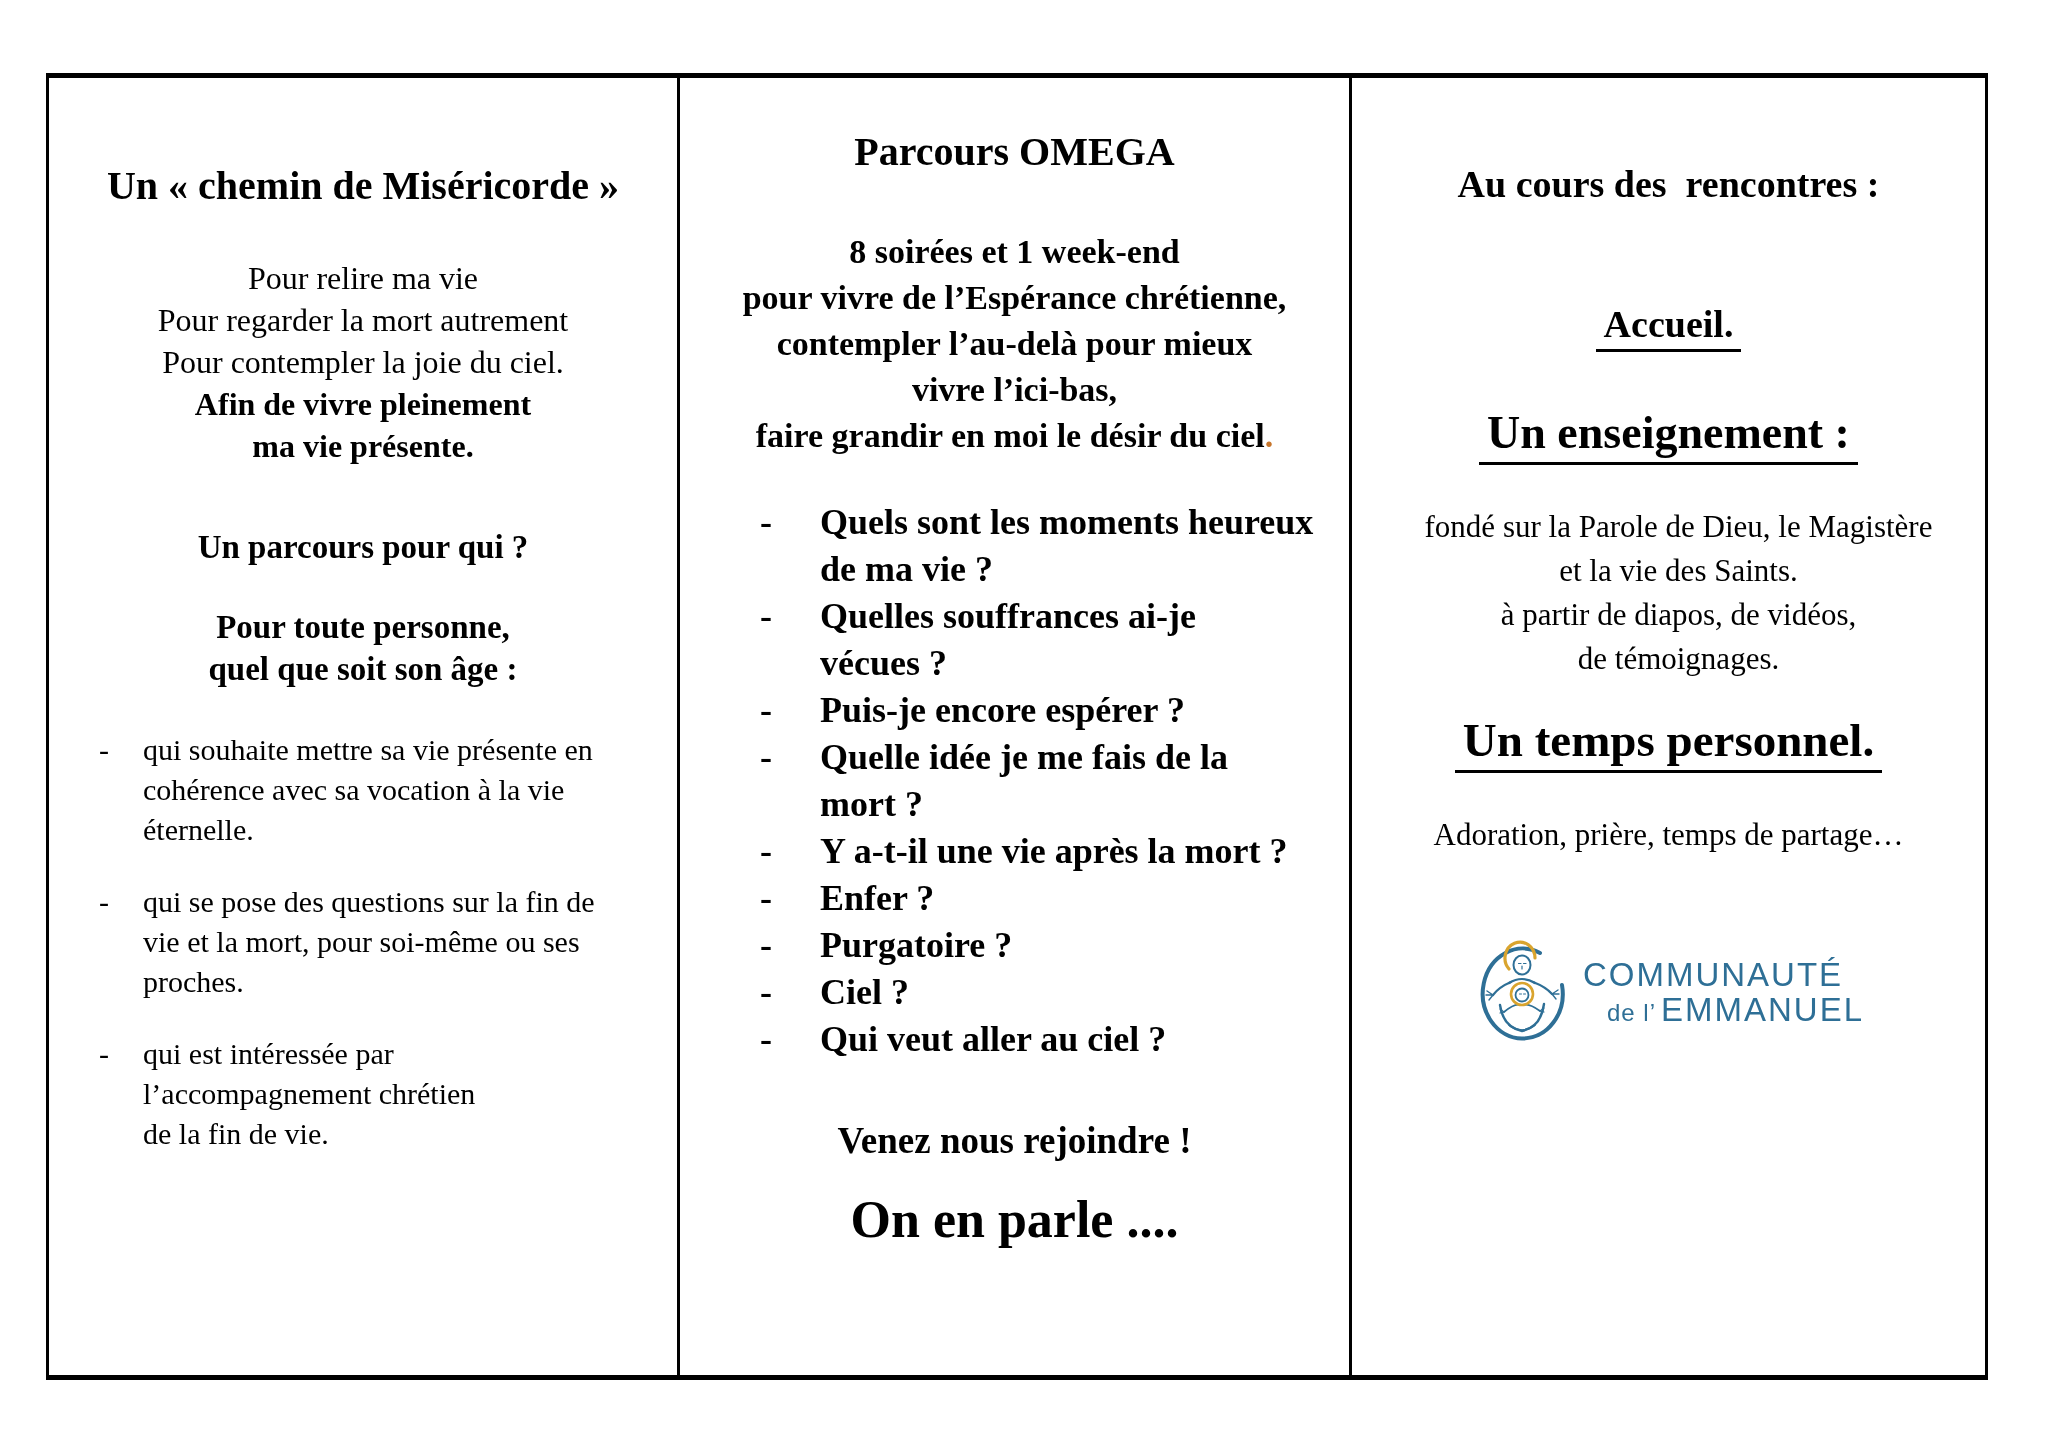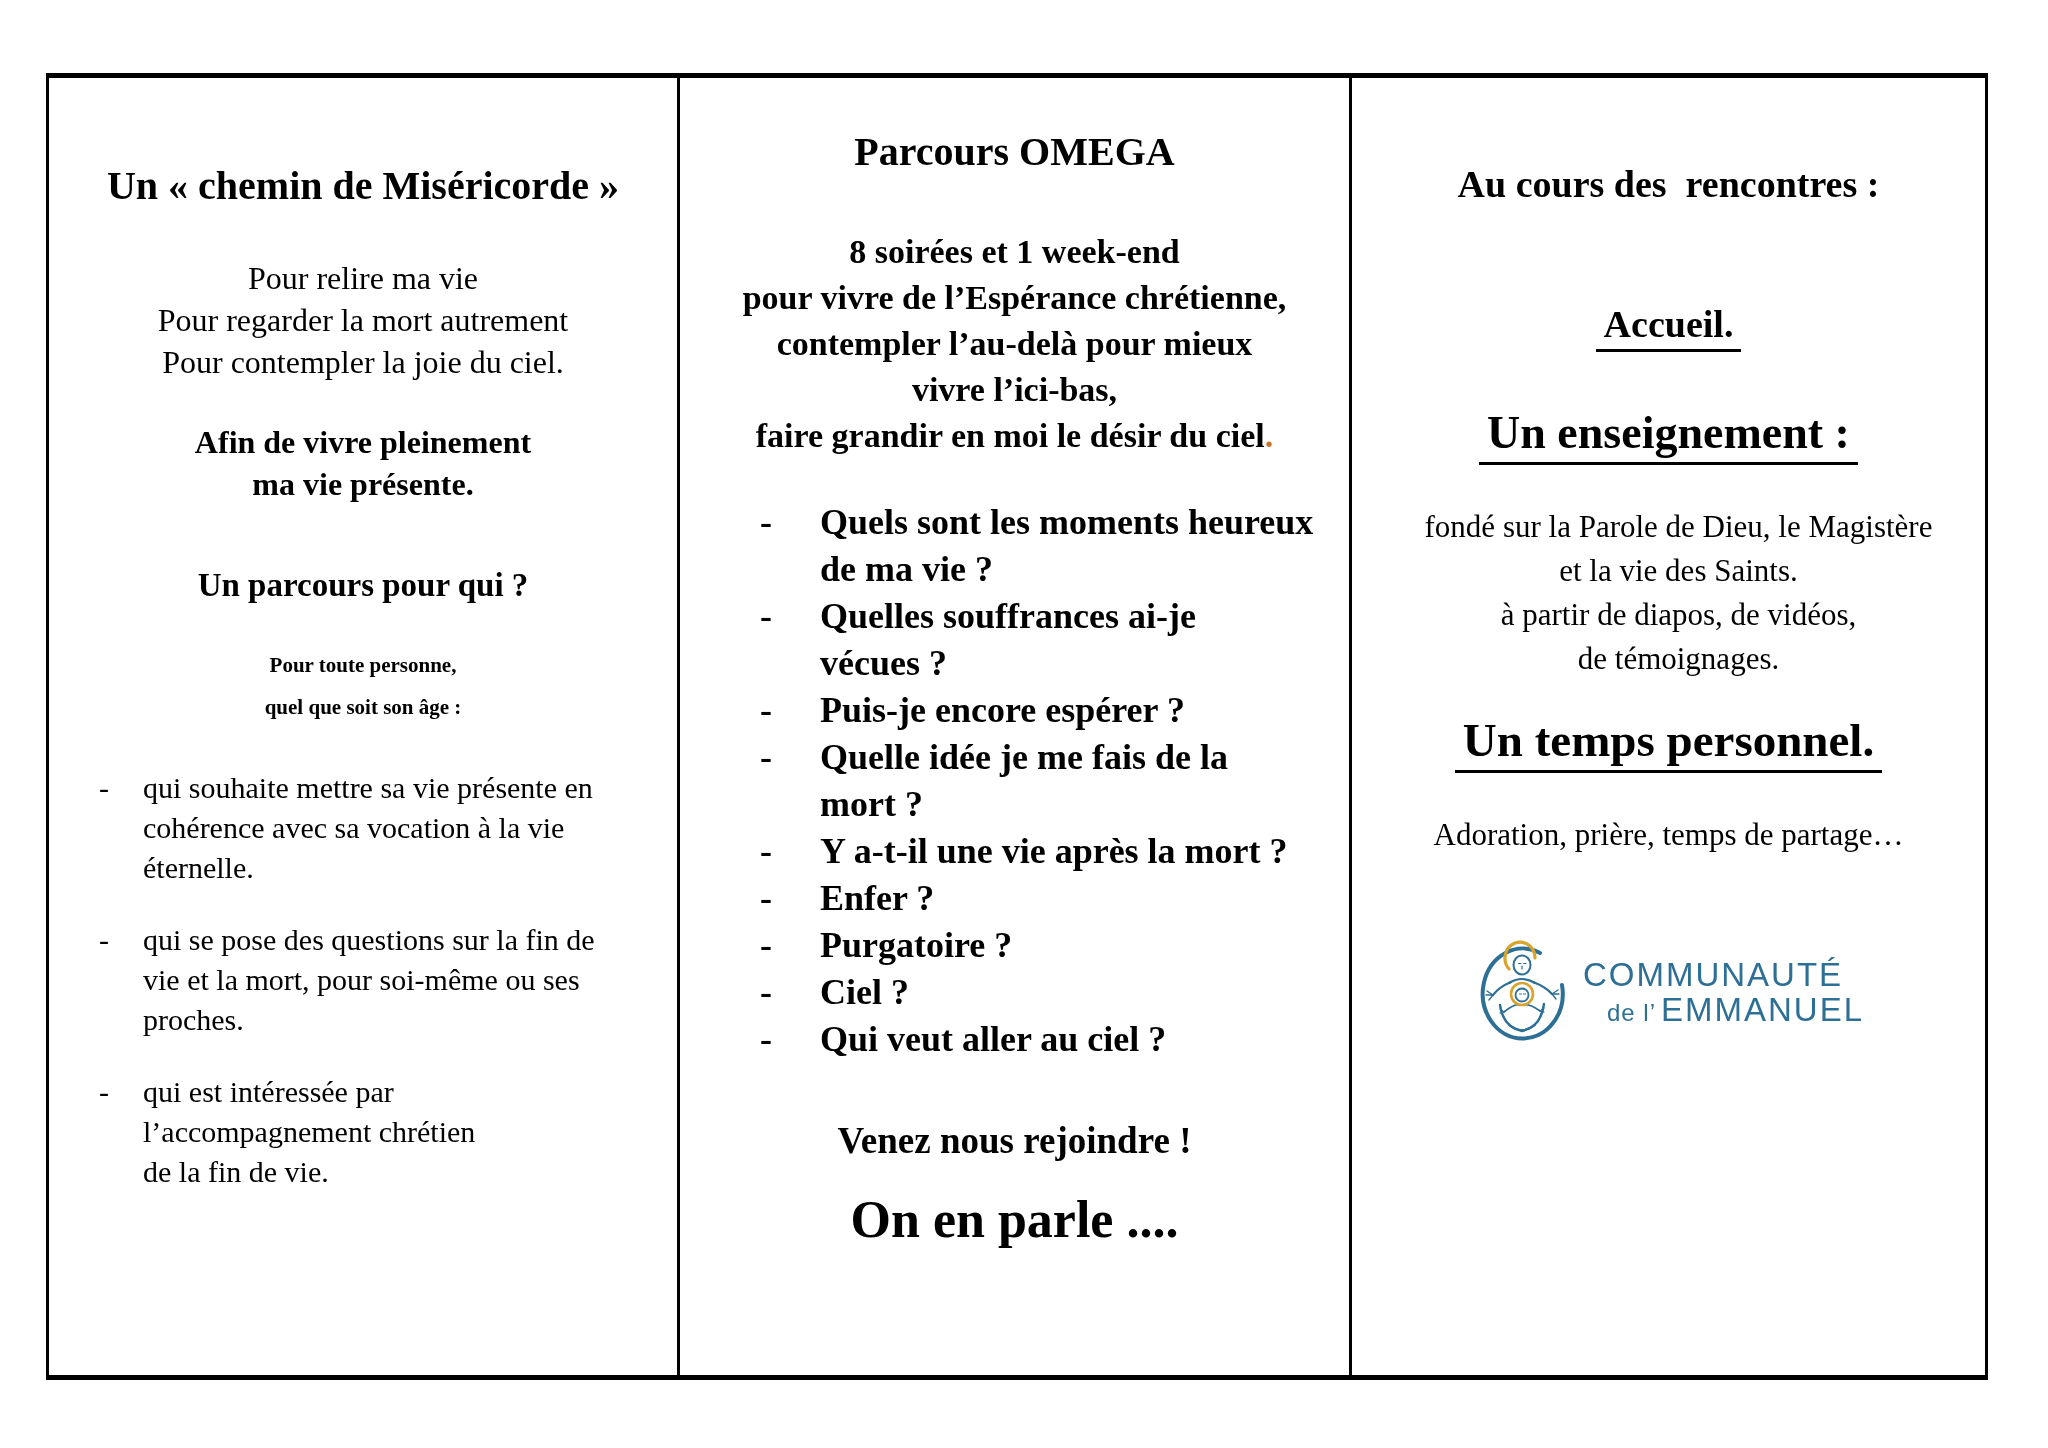--- a/index.html
+++ b/index.html
@@ -16,23 +16,23 @@
   }
   .col { height:100%; }
   .col-left   { width:628px; }
   .col-middle { width:672px; border-left:3px solid #000; }
   .col-right  { width:636px; border-left:3px solid #000; }
   .center { text-align:center; }
 
   
   .lp-title   { margin-top:84px; font-size:40px; font-weight:bold; }
   .lp-intro   { margin-top:48px; font-size:32px; line-height:42px; }
-  .lp-emph    { margin-top:38px; font-size:32px; font-weight:bold; line-height:42px; }
+  .lp-emph    { font-size:32px; font-weight:bold; line-height:42px; }
   .lp-q       { margin-top:62px; font-size:33px; font-weight:bold; }
-  .lp-aud     { margin-top:40px; font-size:21px; font-weight:bold; line-height:42px; }
+  .lp-aud     { margin-top:40px; font-size:33px; font-weight:bold; line-height:42px; }
   .lp-bullets { margin-top:40px; margin-left:50px; font-size:30px; line-height:40px; text-align:left; }
   .lp-bullets .bullet { margin-bottom:32px; }
 
   
   .bullet { display:flex; align-items:flex-start; }
   .bullet .dash { flex:0 0 auto; }
   .lp-bullets .dash { width:44px; }
   .mp-bullets .dash { width:60px; }
   .bline { display:block; }
 

